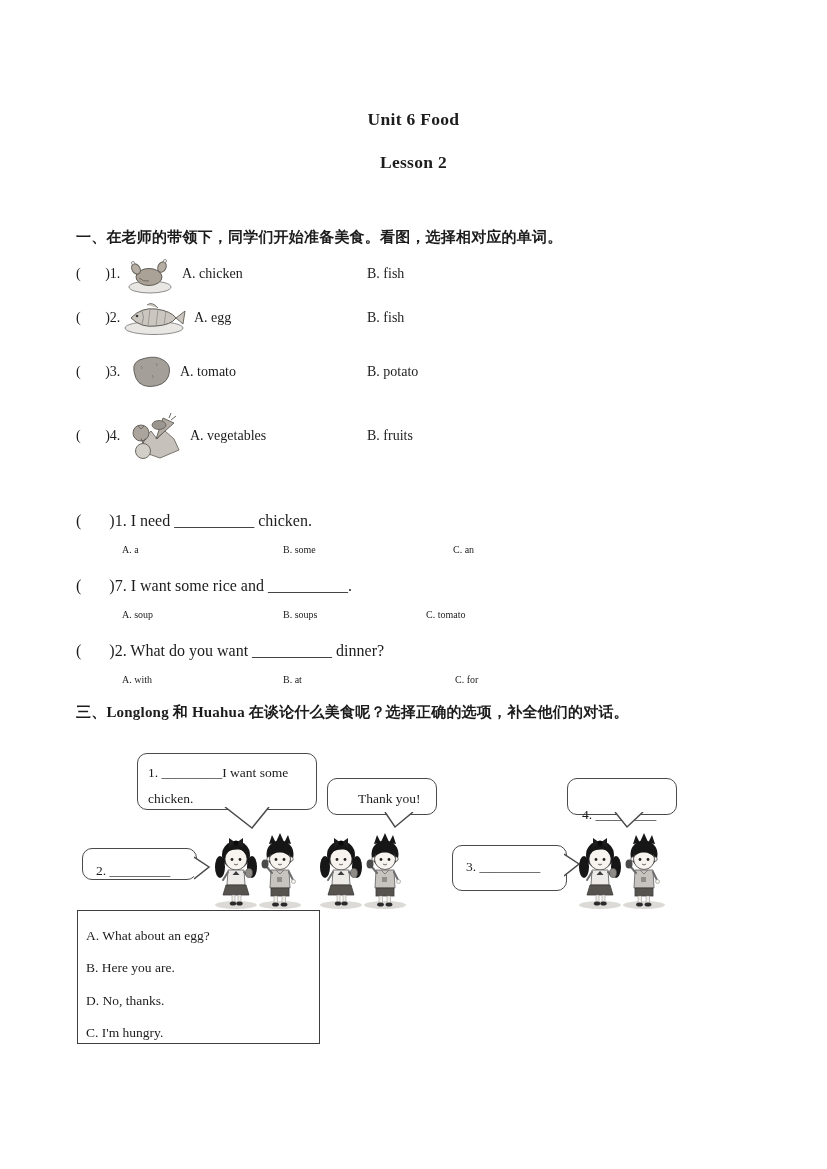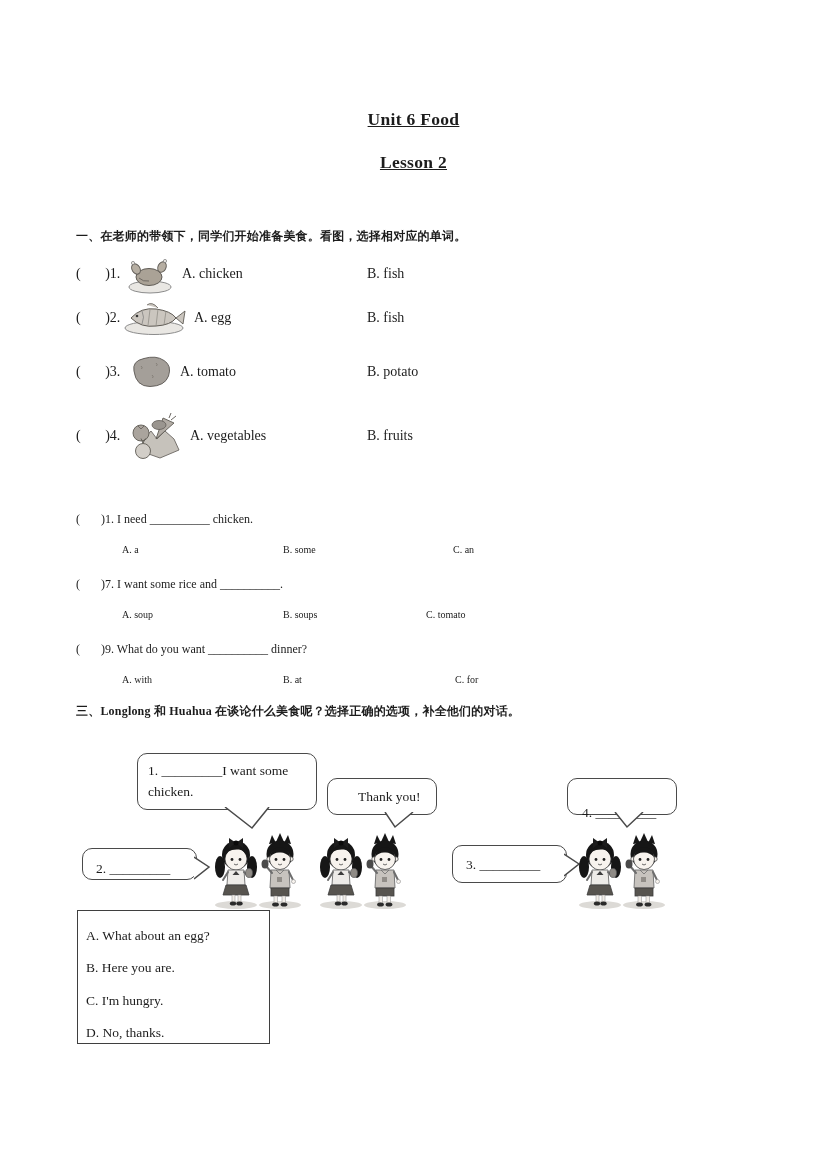--- a/index.html
+++ b/index.html
@@ -1,28 +1,28 @@
 <!DOCTYPE html>
 <html><head>
 <meta charset="utf-8">
 <style>
   html,body{margin:0;padding:0;background:#ffffff;}
   .page{position:relative;width:827px;height:1169px;background:#fff;overflow:hidden;
         font-family:"Liberation Serif","DejaVu Serif",serif;color:#1c1c1c;}
   .abs{position:absolute;}
   .pre{white-space:pre;}
-  .title{left:0;width:827px;text-align:center;font-size:17.5px;font-weight:bold;letter-spacing:.3px;text-decoration:underline;}
-  .cnhead{left:76px;font-size:12px;font-weight:bold;letter-spacing:.2px;}
+  .title{left:0;width:827px;text-align:center;font-size:17.5px;font-weight:bold;letter-spacing:.3px;}
+  .cnhead{left:76px;font-size:15px;font-weight:bold;letter-spacing:.2px;}
   .itemtxt{font-size:14px;}
-  .stem{left:76px;font-size:12px;}
+  .stem{left:76px;font-size:16px;}
   .opt{position:absolute;font-size:10px;}
   .bubble{position:absolute;background:#fff;border:1.5px solid #4a4a4a;border-radius:10px;
-          font-size:13.5px;line-height:21px;box-sizing:border-box;}
+          font-size:13.5px;line-height:26px;box-sizing:border-box;}
   .tail{position:absolute;}
-  .ansbox{position:absolute;left:77px;top:910px;width:193px;height:134px;border:1.7px solid #3f3f3f;
+  .ansbox{position:absolute;left:77px;top:910px;width:243px;height:134px;border:1.7px solid #3f3f3f;
           box-sizing:border-box;padding:9px 4px 0 8px;}
   .ansline{font-size:13.5px;line-height:32.4px;white-space:pre;}
   svg{display:block;}
 </style>
 </head>
 <body>
 
 <div class="page">
 
   <svg width="0" height="0" style="position:absolute">
@@ -137,21 +137,21 @@
   <div class="abs stem pre" style="top:512px">(       )1. I need __________ chicken.</div>
   <div class="opt" style="left:122px;top:544px">A. a</div>
   <div class="opt" style="left:283px;top:544px">B. some</div>
   <div class="opt" style="left:453px;top:544px">C. an</div>
 
   <div class="abs stem pre" style="top:577px">(       )7. I want some rice and __________.</div>
   <div class="opt" style="left:122px;top:609px">A. soup</div>
   <div class="opt" style="left:283px;top:609px">B. soups</div>
   <div class="opt" style="left:426px;top:609px">C. tomato</div>
 
-  <div class="abs stem pre" style="top:642px">(       )9. What do you want __________ dinner?</div>
+  <div class="abs stem pre" style="top:642px">(       )2. What do you want __________ dinner?</div>
   <div class="opt" style="left:122px;top:674px">A. with</div>
   <div class="opt" style="left:283px;top:674px">B. at</div>
   <div class="opt" style="left:455px;top:674px">C. for</div>
 
   <div class="abs cnhead" style="top:703px">三、Longlong 和  Huahua 在谈论什么美食呢？选择正确的选项，补全他们的对话。</div>
 
   <div class="bubble" style="left:137px;top:753px;width:180px;height:57px;padding:6px 10px">
     <span>1. _________I want some chicken.</span>
     <svg class="tail" style="left:85px;top:calc(100% - 2px)" width="48" height="23" viewBox="0 0 48 23">
       <path d="M2,0 L29,21 L46,0" fill="#fff" stroke="#4a4a4a" stroke-width="1.5"></path>
@@ -172,37 +172,37 @@
     </svg>
   </div>
 
   <div class="bubble" style="left:82px;top:848px;width:115px;height:32px;padding:9px 0 0 13px">
     <span>2. _________</span>
     <svg class="tail" style="left:calc(100% - 2px);top:6px" width="17" height="26" viewBox="0 0 17 26">
       <path d="M0,2 L15,12 L0,24" fill="#fff" stroke="#4a4a4a" stroke-width="1.5"></path>
     </svg>
   </div>
 
-  <div class="bubble" style="left:452px;top:845px;width:115px;height:38px;padding:8px 0 0 13px">
+  <div class="bubble" style="left:452px;top:845px;width:115px;height:46px;padding:8px 0 0 13px">
     <span>3. _________</span>
     <svg class="tail" style="left:calc(100% - 2px);top:6px" width="17" height="26" viewBox="0 0 17 26">
       <path d="M0,2 L15,12 L0,24" fill="#fff" stroke="#4a4a4a" stroke-width="1.5"></path>
     </svg>
   </div>
 
   <svg class="abs" style="left:210px;top:822px" width="96" height="88">
       <use href="#kids-pair"></use>
     </svg>
   <svg class="abs" style="left:315px;top:822px" width="96" height="88">
       <use href="#kids-pair"></use>
     </svg>
   <svg class="abs" style="left:574px;top:822px" width="96" height="88">
       <use href="#kids-pair"></use>
     </svg>
 
   <div class="ansbox">
     <div class="ansline">A. What about an egg?</div>
     <div class="ansline">B. Here you are.</div>
+    <div class="ansline">D. No, thanks.</div>
     <div class="ansline">C. I'm hungry.</div>
-    <div class="ansline">D. No, thanks.</div>
   </div>
 
 </div>
 
 </body></html>

